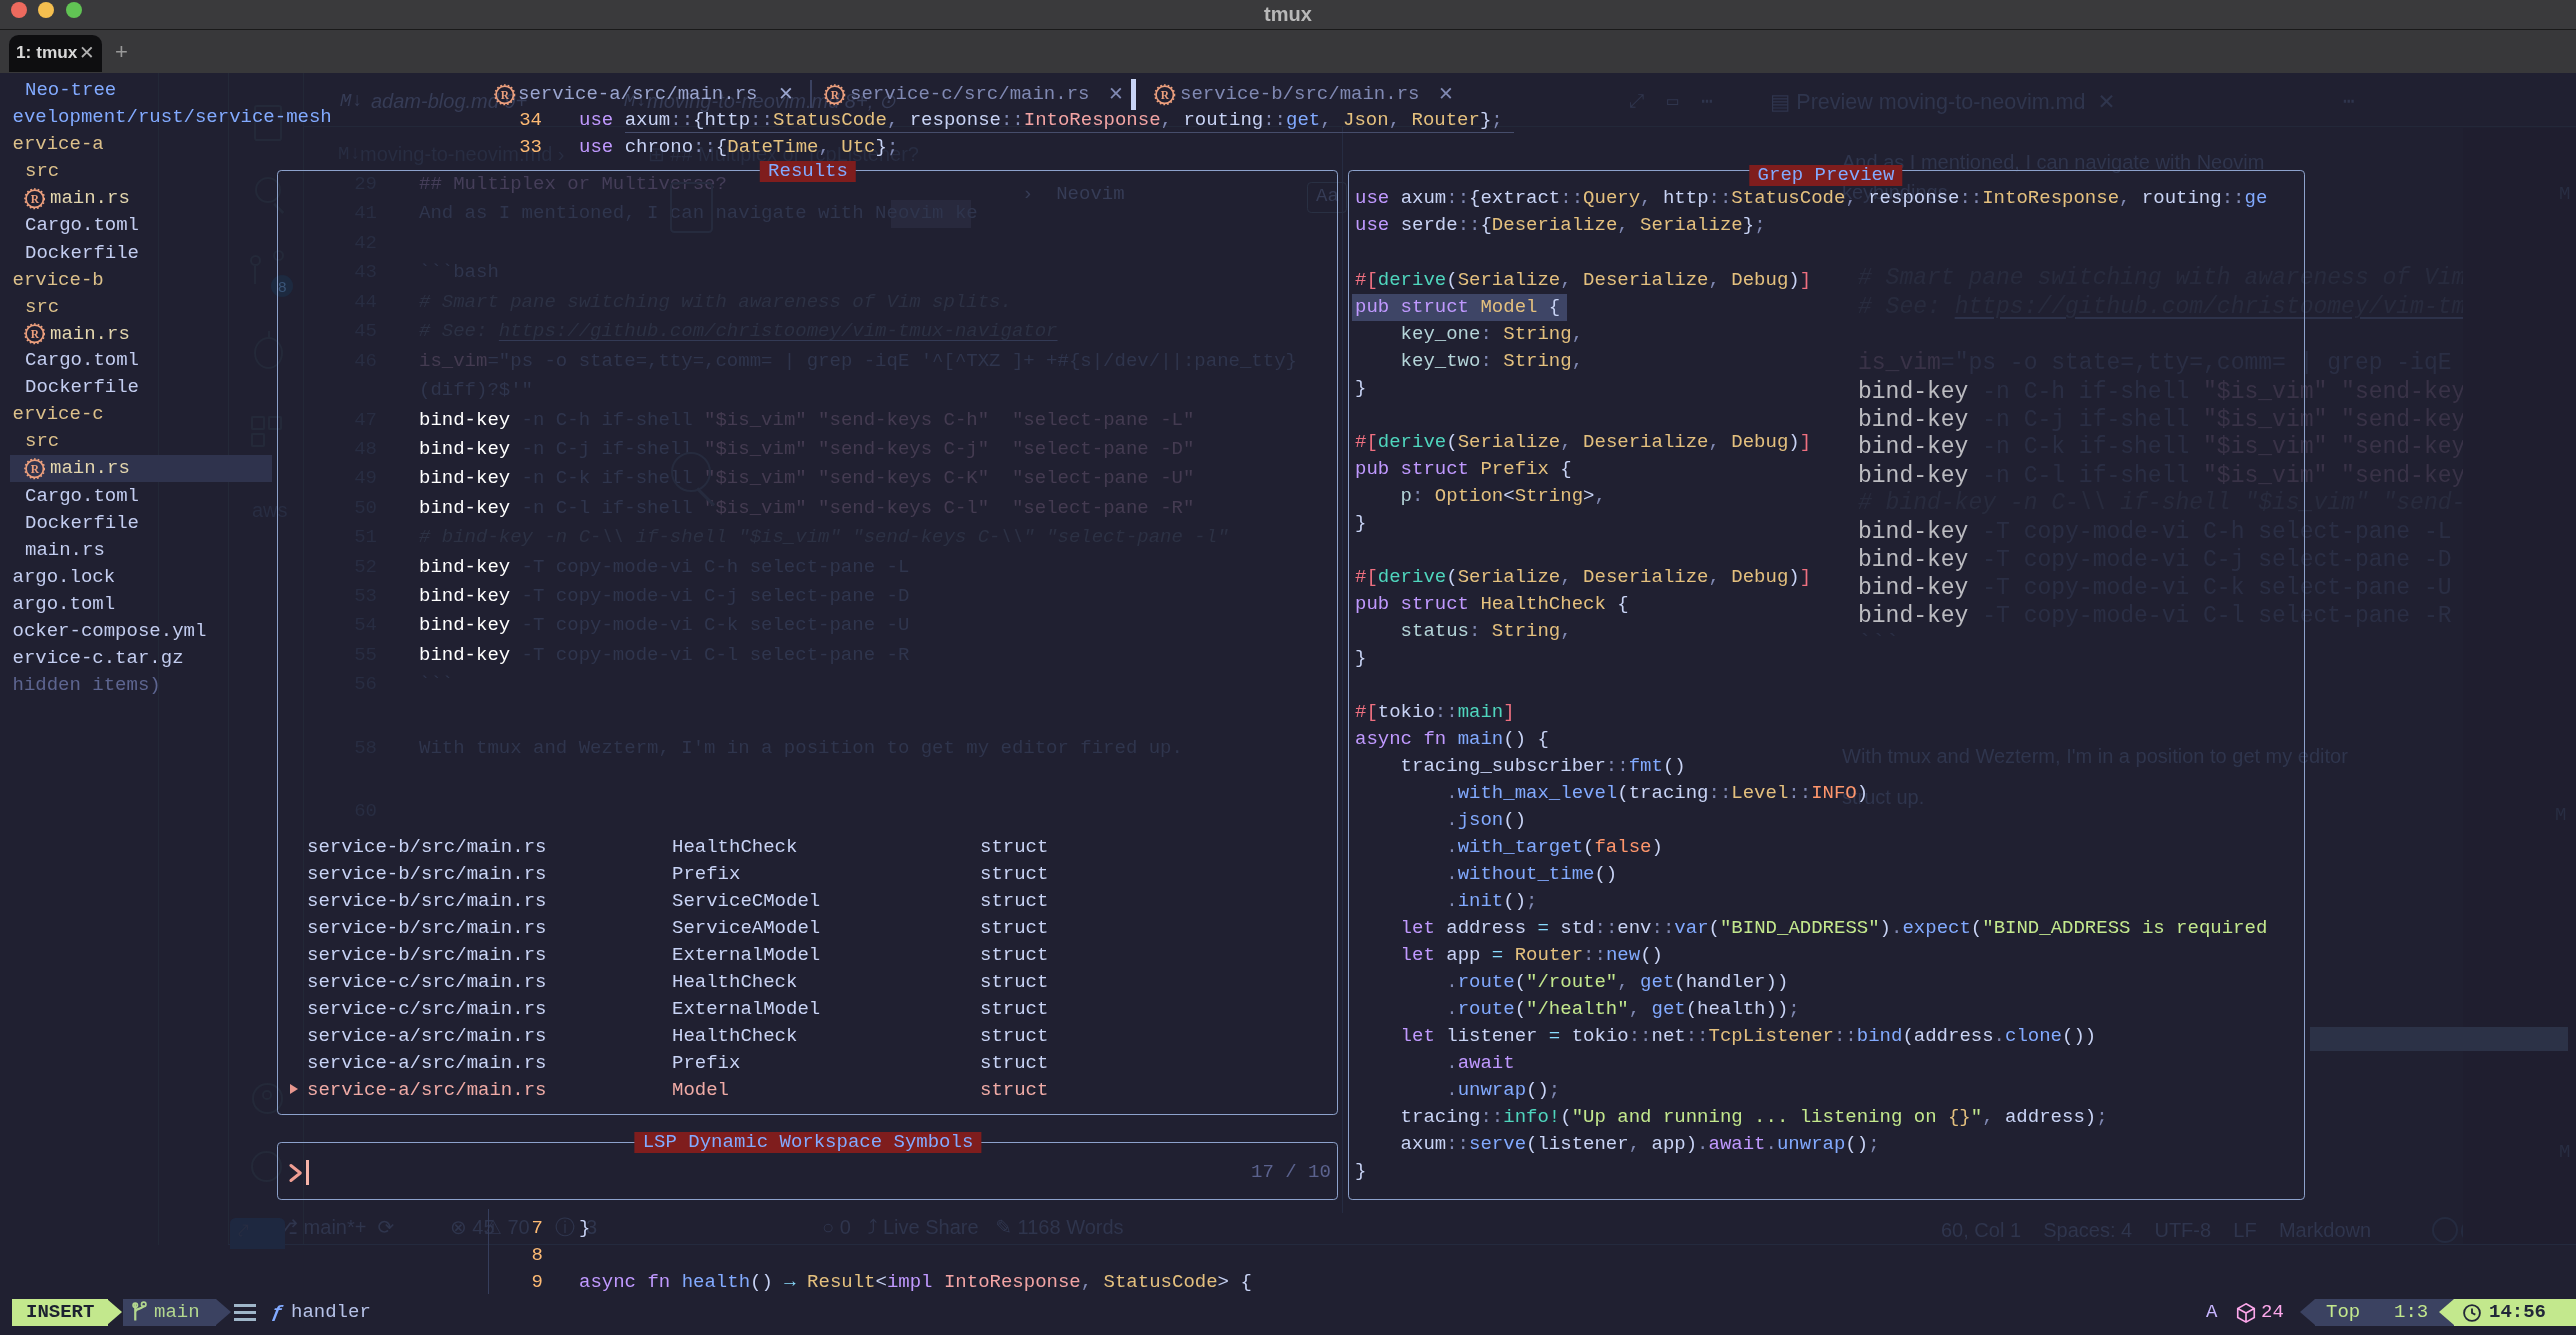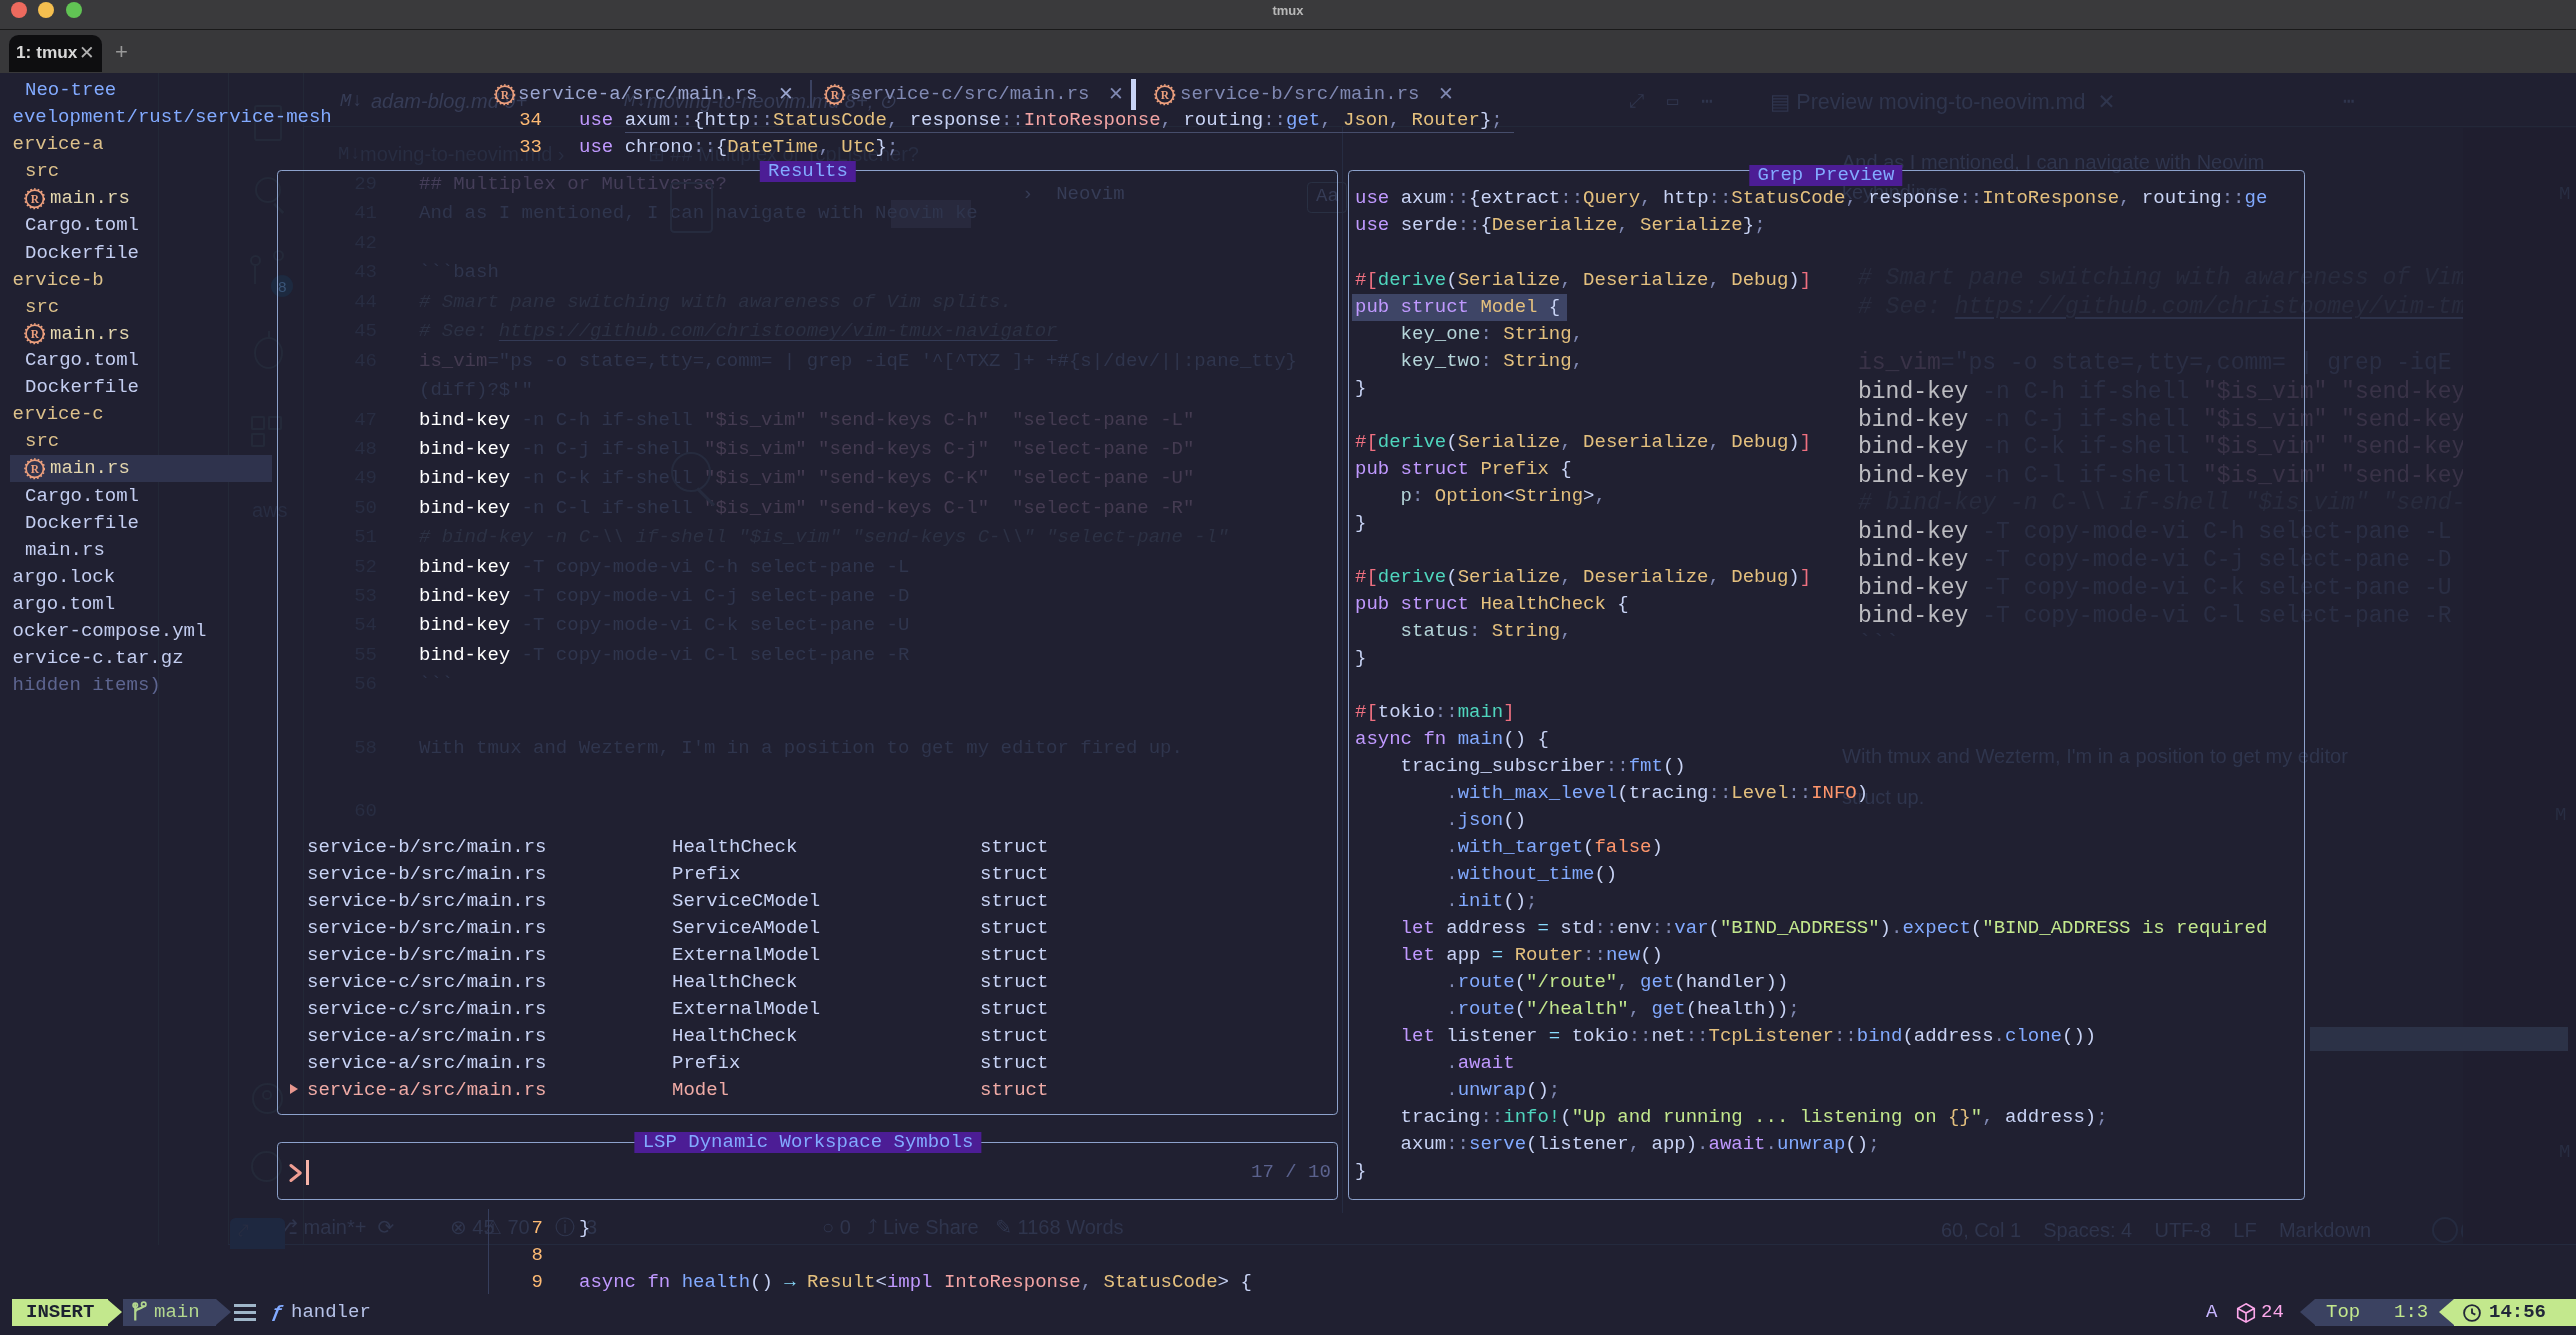--- a/index.html
+++ b/index.html
@@ -10,28 +10,28 @@
 .o{color:#ff966c}.e{color:#4fd6be}.p{color:#8089b3}.r{color:#ef7080}.m2{color:#b4d4d8}
 .c{color:#89ddff}.pk{color:#f2a4a4}.cm{color:#5d6590}.ln{color:#fdba74}
 .dir{color:#dcc08a}.fil{color:#c3cdf0}.crm{color:#e3d6ae}.blu{color:#82aaff}
 .dim{color:#2f354d}.dim2{color:#363c56}.dim3{color:#282d42}.dimp{color:#453e59}
 .it{font-style:italic}
 .dimb{color:#ffffff}.dimm{color:#443b51}.dimc{color:#2c3144}
 .ms{font-family:"Liberation Sans",sans-serif;font-size:20px;line-height:27px}
 .mb{font-family:"Liberation Mono",monospace;font-size:23px;line-height:28px}
 .ul{text-decoration:underline;text-decoration-color:#333a55;text-underline-offset:4.2px}
 .border{position:absolute;border:1.4px solid #8da2cc;border-radius:4.2px}
-.ttl{position:absolute;font-family:"Liberation Mono",monospace;font-size:19px;line-height:21px;color:#82aaff;background:#4c1d95;padding:0 8.3px;transform:translateX(-50%);z-index:5}
+.ttl{position:absolute;font-family:"Liberation Mono",monospace;font-size:19px;line-height:21px;color:#82aaff;background:#7f1d1d;padding:0 8.3px;transform:translateX(-50%);z-index:5}
 </style></head><body>
 <div class="ab" style="left:0;top:0;width:2576px;height:29px;background:#3a3a3c"></div>
 <div class="ab" style="left:0;top:29px;width:2576px;height:44px;background:#38383a;border-top:1.4px solid #1a1a1a"></div>
 <div class="ab" style="left:11px;top:2.1px;width:16px;height:16px;border-radius:50%;background:#ed6a5e"></div>
 <div class="ab" style="left:38px;top:2.1px;width:16px;height:16px;border-radius:50%;background:#f5bf4f"></div>
 <div class="ab" style="left:66px;top:2.1px;width:16px;height:16px;border-radius:50%;background:#61c354"></div>
-<div class="ab sans" style="left:1288px;top:2.8px;transform:translateX(-50%);font-size:13px;font-weight:bold;color:#b8b8b8">tmux</div>
+<div class="ab sans" style="left:1288px;top:2.8px;transform:translateX(-50%);font-size:20px;font-weight:bold;color:#b8b8b8">tmux</div>
 <div class="ab" style="left:9px;top:35px;width:93px;height:37px;background:#0e0e10;border-radius:9.7px 9.7px 0 0"></div>
 <div class="ab sans" style="left:16px;top:42px;font-size:17.3px;font-weight:bold;color:#d8d8d8">1: tmux</div>
 <div class="ab sans" style="left:79px;top:42px;font-size:18.7px;color:#b0b0b0">✕</div>
 <div class="ab sans" style="left:115px;top:39px;font-size:22px;color:#999">+</div>
 <div class="ab" style="left:228px;top:73px;width:1.4px;height:1172px;background:#242938"></div>
 <div class="ab" style="left:303px;top:73px;width:1.4px;height:1172px;background:#232837"></div>
 <div class="ab" style="left:1342px;top:126px;width:1.4px;height:1087px;background:#262c42"></div>
 <div class="ab" style="left:303px;top:126px;width:2273px;height:1.4px;background:#232839"></div>
 <div class="ab" style="left:228px;top:1244px;width:2348px;height:1.4px;background:#242a3e"></div>
 <div class="ab m it" style="left:340px;top:88px"><span class="dim2">M↓</span></div>

